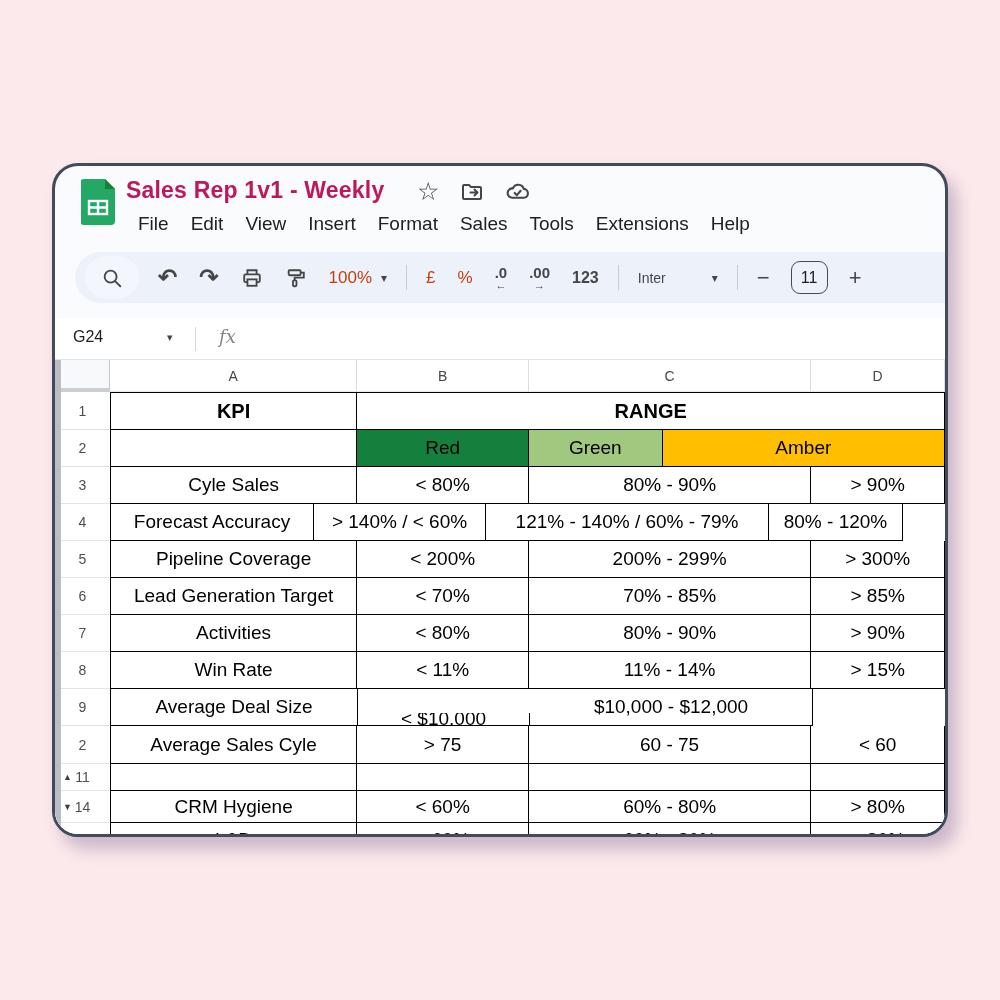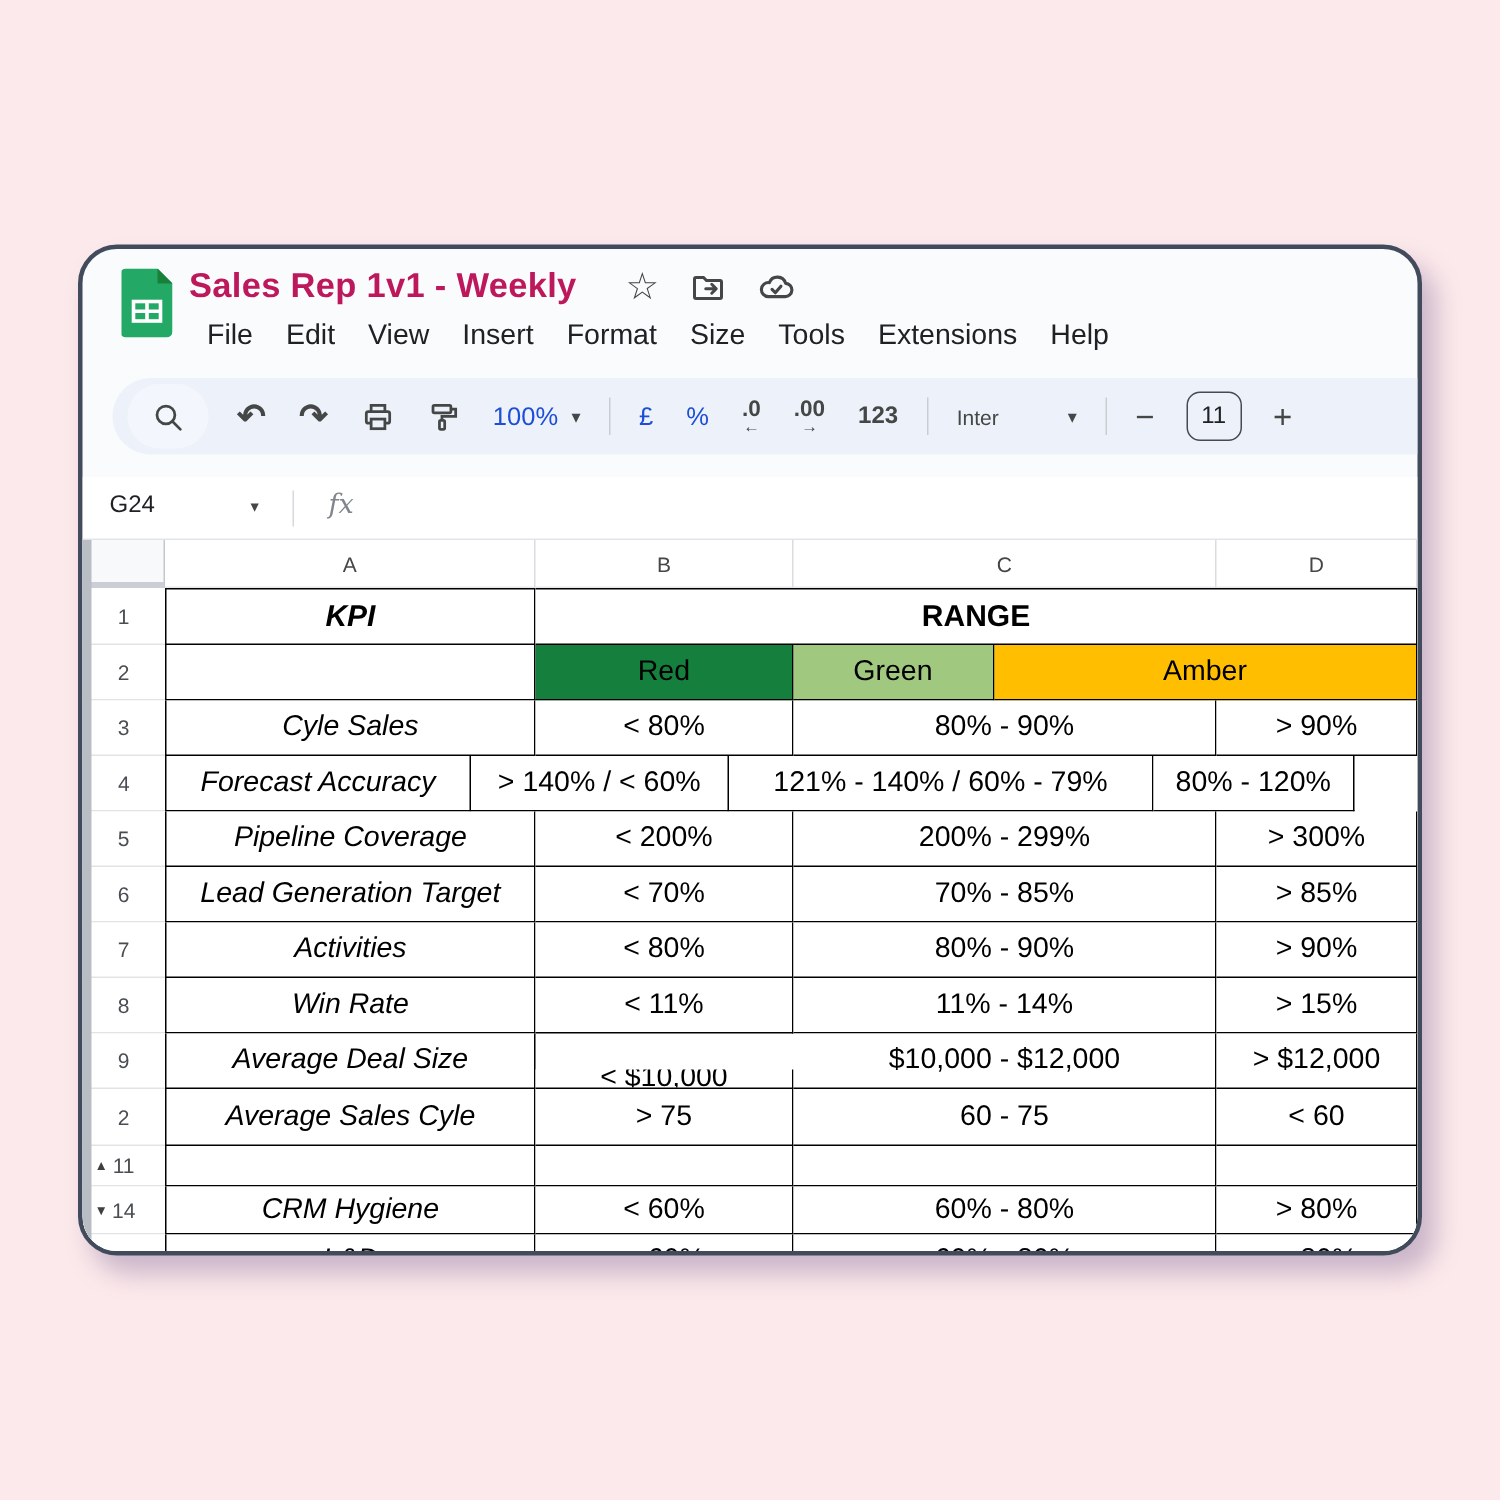--- a/index.html
+++ b/index.html
@@ -21,21 +21,21 @@
   .menu-item { padding:2px 11px; white-space:nowrap; }
 
   
   .toolbar { position:absolute; left:20px; right:0; top:86px; height:51px;
     background:#EDF2FA; border-radius:26px 0 0 26px; display:flex; align-items:center;
     padding-left:10px; color:#444746; }
   .search-chip { width:54px; height:43px; border-radius:22px; background:#F3F7FD;
     display:flex; align-items:center; justify-content:center; margin-right:8px; }
   .tb-btn { margin:0 11px; display:flex; align-items:center; justify-content:center; }
   .tb-glyph { font-size:23px; font-weight:700; color:#444746; line-height:1; }
-  .tb-text { font-size:17px; color:#1d4ed8; }
+  .tb-text { font-size:17px; color:#c2410c; }
   .caret { font-size:12px; color:#444746; margin-left:9px; }
   .tb-divider { width:1px; height:25px; background:#C9CDD2; margin:0 8px; }
   .dec { display:flex; flex-direction:column; align-items:center; line-height:1;
     font-size:15px; font-weight:700; color:#444746; }
   .dec .dec-arrow { font-size:11px; font-weight:400; margin-top:0; }
   .fmt-123 { font-size:16px; font-weight:600; }
   .font-name { font-size:14px; color:#444746; }
   .font-caret { margin-left:46px; }
   .size-box { width:37px; height:33px; border:1.5px solid #474B50; border-radius:9px;
     display:flex; align-items:center; justify-content:center; font-size:16px; color:#202124;
@@ -62,21 +62,21 @@
   .colh.a { width:248px; } .colh.b { width:172px; } .colh.c { width:283px; } .colh.d { width:134px; }
 
   .sheet-row { display:flex; }
   .gutter { width:55px; position:relative; display:flex; align-items:center; justify-content:center;
     font-size:14px; color:#4A4D51; border-bottom:1px solid #E2E3E3; background:#fff; }
   .marker { position:absolute; left:8px; top:50%; transform:translateY(-50%);
     font-size:9px; color:#3C4043; z-index:4; }
   .cell { display:flex; align-items:center; justify-content:center; font-size:19px; color:#000;
     border-right:1.6px solid #000; border-bottom:1.8px solid #000; padding:0 3px;
     white-space:nowrap; overflow:hidden; background:#fff; }
-  .cell.leftedge { border-left:1.8px solid #000;font-style:italic; }
+  .cell.leftedge { border-left:1.8px solid #000; }
   .cell.top { border-top:1.8px solid #000; }
   .cell.bold { font-weight:700; font-size:20px; }
 </style>
 </head>
 <body>
 
 <div class="window">
 
   <svg class="logo" viewBox="0 0 34 46">
     <path d="M3 0 h21 l10 10 v32 a4 4 0 0 1 -4 4 h-27 a4 4 0 0 1 -4 -4 v-38 a4 4 0 0 1 4 -4 z" fill="#23A866"></path>
@@ -98,21 +98,21 @@
       <path d="M7 18 a4.5 4.5 0 1 1 .6 -8.96 A5.5 5.5 0 0 1 18 9.5 a4.2 4.2 0 0 1 -.5 8.5 z" stroke-linejoin="round"></path>
       <path d="M9.3 13.4 l2.1 2.1 l3.6 -4.2" stroke-linecap="round" stroke-linejoin="round"></path>
     </svg>
   </div>
   <div class="menubar">
     <span class="menu-item">File</span>
     <span class="menu-item">Edit</span>
     <span class="menu-item">View</span>
     <span class="menu-item">Insert</span>
     <span class="menu-item">Format</span>
-    <span class="menu-item">Size</span>
+    <span class="menu-item">Sales</span>
     <span class="menu-item">Tools</span>
     <span class="menu-item">Extensions</span>
     <span class="menu-item">Help</span>
   </div>
 
   <div class="toolbar">
     <span class="search-chip">
       <svg width="22" height="22" viewBox="0 0 24 24">
         <circle cx="10.5" cy="10.5" r="6.5" fill="none" stroke="#444746" stroke-width="2"></circle>
         <line x1="15.3" y1="15.3" x2="21" y2="21" stroke="#444746" stroke-width="2" stroke-linecap="round"></line>
@@ -252,21 +252,20 @@
           <div class="cell" style="width: 283px;">11% - 14%</div>
           <div class="cell" style="width: 134px;">&gt; 15%</div>
         </div>
         <div class="sheet-row" style="height: 37px;">
           <div class="gutter">
             <span>9</span>
           </div>
           <div class="cell leftedge" style="width: 248px;">Average Deal Size</div>
           <div class="cell" style="width: 172px; margin-top: 24px;">&lt; $10,000</div>
           <div class="cell" style="width: 283px;">$10,000 - $12,000</div>
-          <div class="cell" style="width: 134px;">&gt; $12,000</div>
         </div>
         <div class="sheet-row" style="height: 38px;">
           <div class="gutter">
             <span>2</span>
           </div>
           <div class="cell leftedge" style="width: 248px;">Average Sales Cyle</div>
           <div class="cell" style="width: 172px;">&gt; 75</div>
           <div class="cell" style="width: 283px;">60 - 75</div>
           <div class="cell" style="width: 134px;">&lt; 60</div>
         </div>

